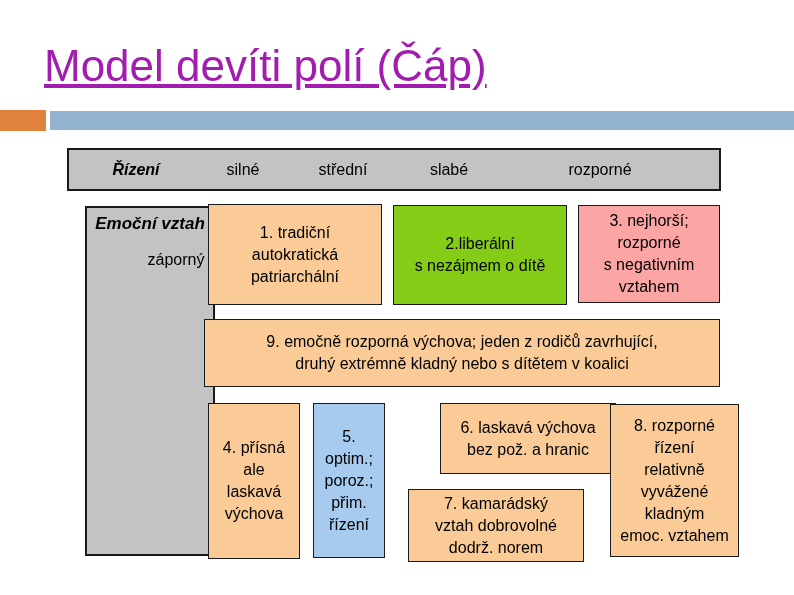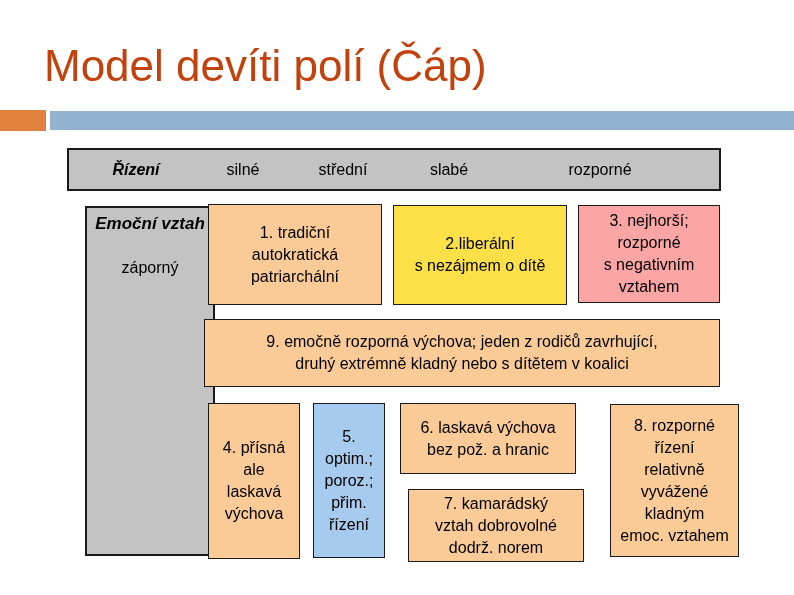--- a/index.html
+++ b/index.html
@@ -43,21 +43,21 @@
   .left-col{
     left:67px;top:206px;width:130px;height:350px;
     border:2px solid #1a1a1a;
     margin-left:18px;
   }
   .row-label{
     position:absolute;left:0;width:100%;
     text-align:center;font-size:16px;line-height:19px;
   }
   .axis-heading{top:6px;font-weight:bold;font-style:italic;font-size:17px;}
-  .row-0{top:50px;}
+  .row-0{top:42px;padding-left:26px;}
   .row-1{top:158px;}
   .row-2{top:224px;}
   .row-3{top:290px;padding:0 10px;width:110px;}
 
   
   .cell{
     display:flex;align-items:center;justify-content:center;
     text-align:center;
     border:1.5px solid #1a1a1a;
     font-size:16px;line-height:22px;
@@ -70,59 +70,59 @@
   .cell-9{left:204px;top:319px;width:516px;height:68px;}
   .cell-4{left:208px;top:403px;width:92px;height:156px;}
   .cell-5{left:313px;top:403px;width:72px;height:155px;}
   .cell-6{left:400px;top:403px;width:176px;height:71px;}
   .cell-7{left:408px;top:489px;width:176px;height:73px;}
   .cell-8{left:592px;top:404px;width:129px;height:153px;margin-left:18px;}
 </style>
 </head>
 <body>
 
-<div class="abs slide-title" style="color: #c2410c;">Model devíti polí (Čáp)</div>
+<div class="abs slide-title" style="color: #a21caf; text-decoration: underline;">Model devíti polí (Čáp)</div>
 
 <div class="abs bar-orange" style="background-color: rgb(224, 129, 61);"></div>
 <div class="abs bar-blue" style="background-color: rgb(147, 178, 208);"></div>
 
 <div class="abs header-box" style="background-color: rgb(195, 195, 195);">
   <span class="hdr-label hdr-corner">Řízení</span>
   <span class="hdr-label hdr-c0">silné</span>
   <span class="hdr-label hdr-c1">střední</span>
   <span class="hdr-label hdr-c2">slabé</span>
   <span class="hdr-label hdr-c3">rozporné</span>
 </div>
 
 <div class="abs left-col" style="background-color: rgb(195, 195, 195);">
   <div class="row-label axis-heading">Emoční vztah</div>
   <div class="row-label row-0">záporný</div>
 </div>
 
 <div class="abs cell cell-1" style="background-color: rgb(250, 203, 151);">1. tradiční
 autokratická
 patriarchální</div>
-<div class="abs cell cell-2" style="background-color: #fde047;">2.liberální
+<div class="abs cell cell-2" style="background-color: #84cc16;">2.liberální
 s nezájmem o dítě</div>
 <div class="abs cell cell-3" style="background-color: #fca5a5;">3. nejhorší;
 rozporné
 s negativním
 vztahem</div>
 <div class="abs cell cell-9" style="background-color: rgb(250, 203, 151);">9. emočně rozporná výchova; jeden z rodičů zavrhující,
 druhý extrémně kladný nebo s dítětem v koalici</div>
 <div class="abs cell cell-4" style="background-color: rgb(250, 203, 151);">4. přísná
 ale
 laskavá
 výchova</div>
 <div class="abs cell cell-5" style="background-color: rgb(166, 203, 238);">5.
 optim.;
 poroz.;
 přim.
 řízení</div>
-<div class="abs cell cell-6" style="background-color: rgb(250, 203, 151);">6. laskavá výchova
+<div class="abs cell cell-6" style="background-color: rgb(250, 203, 151); margin-left: 40px;">6. laskavá výchova
 bez pož. a hranic</div>
 <div class="abs cell cell-7" style="background-color: rgb(250, 203, 151);">7. kamarádský
 vztah dobrovolné
 dodrž. norem</div>
 <div class="abs cell cell-8" style="background-color: rgb(250, 203, 151);">8. rozporné
 řízení
 relativně
 vyvážené
 kladným
 emoc. vztahem</div>

